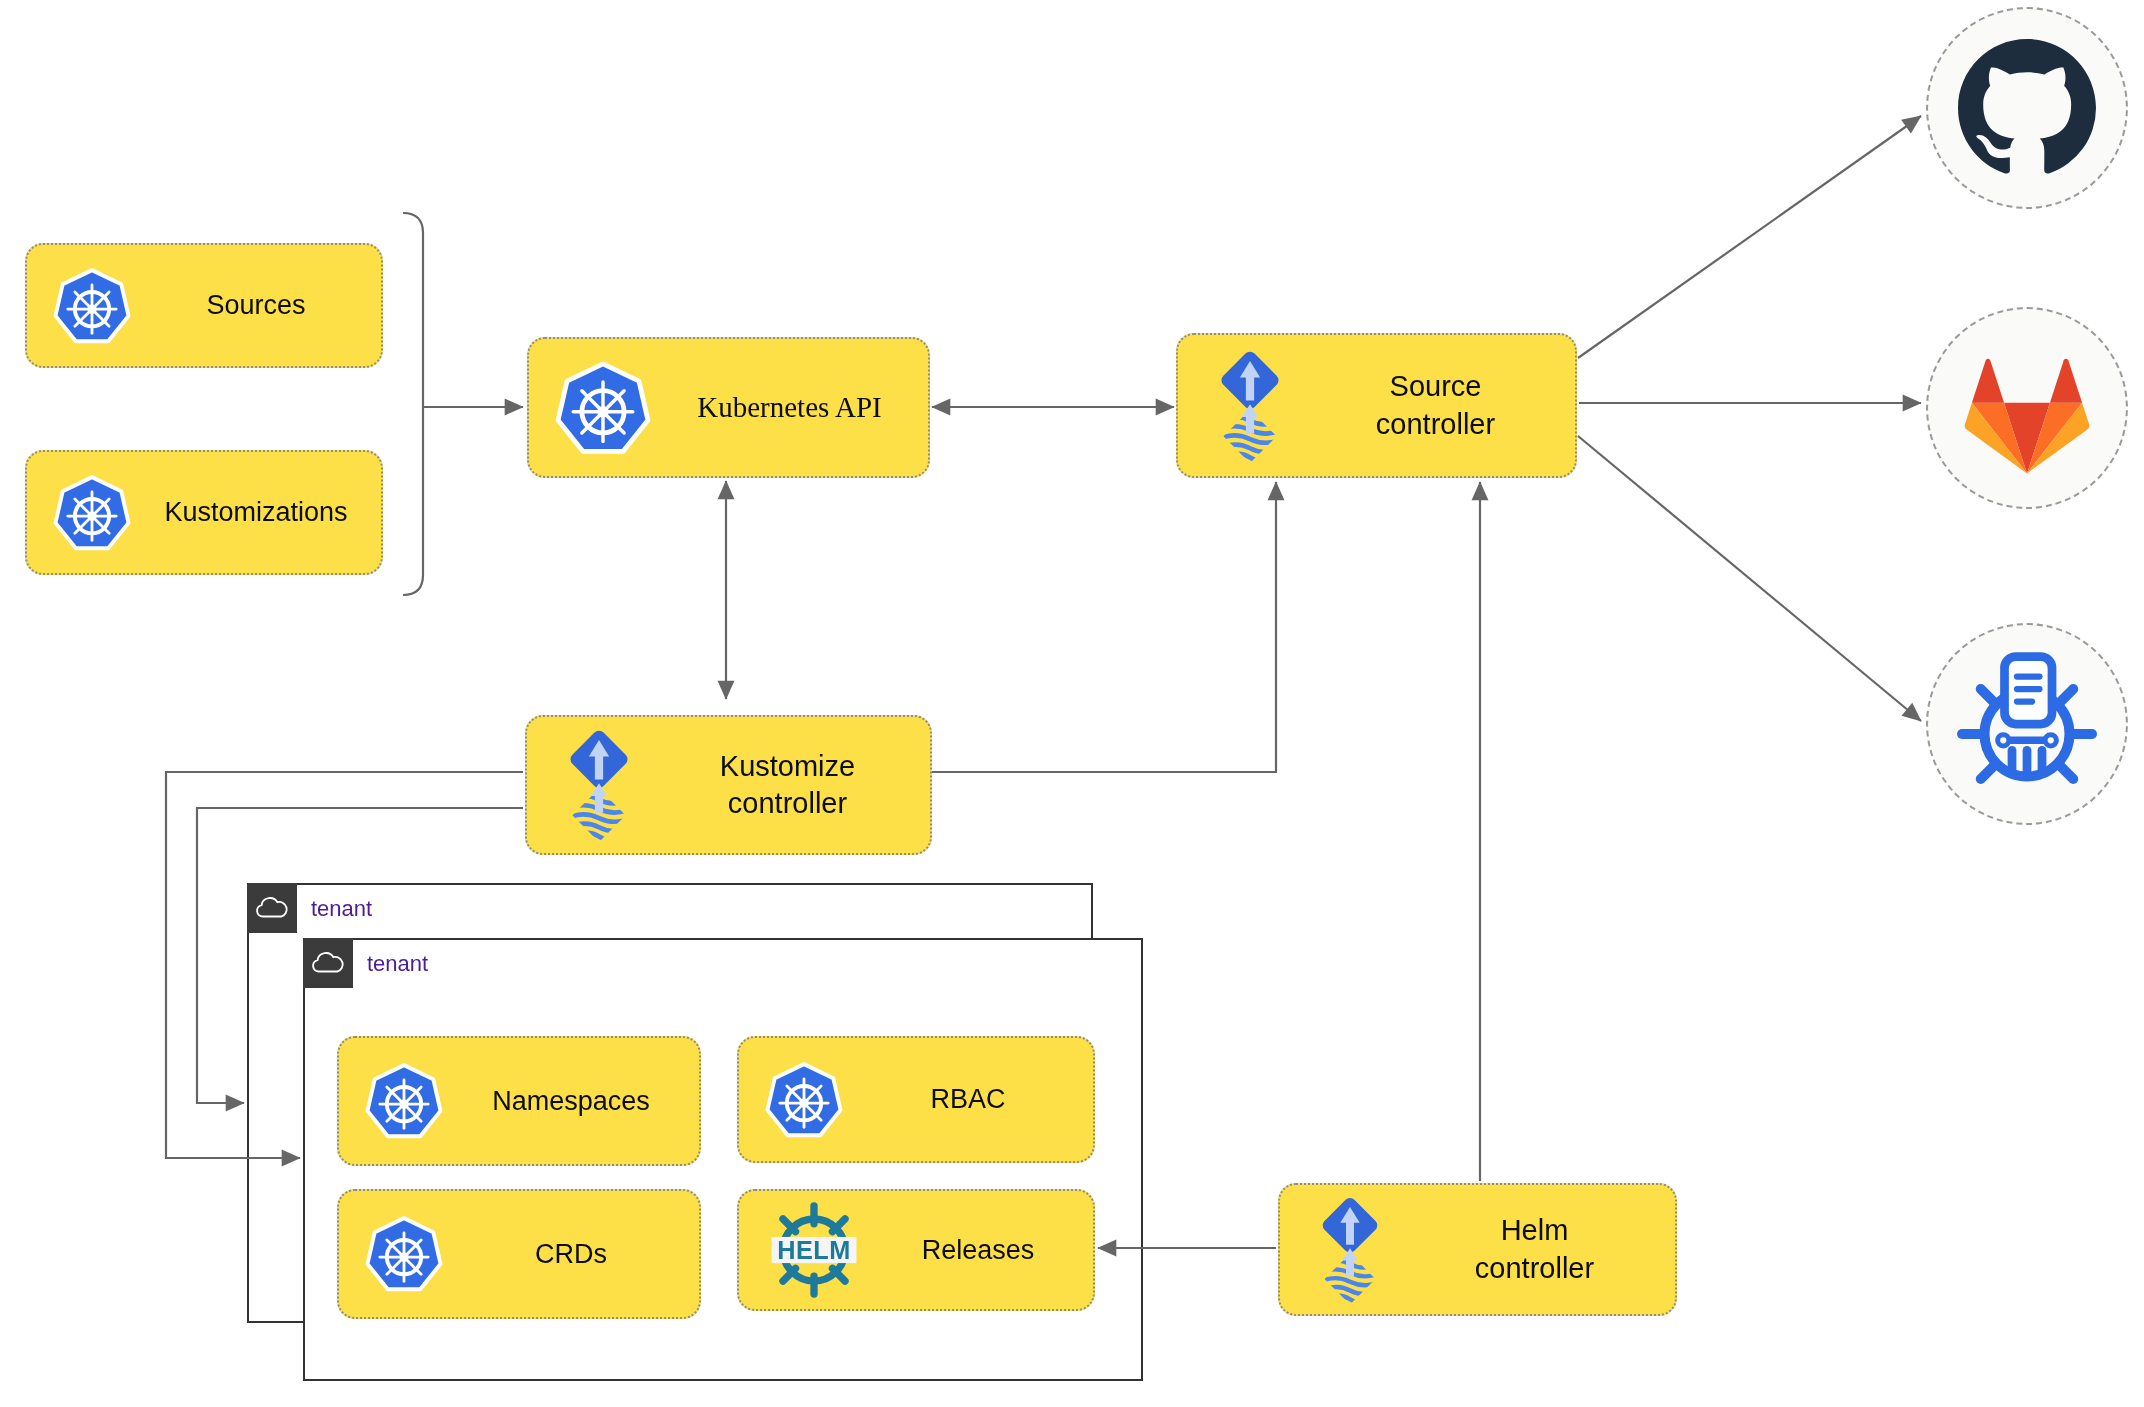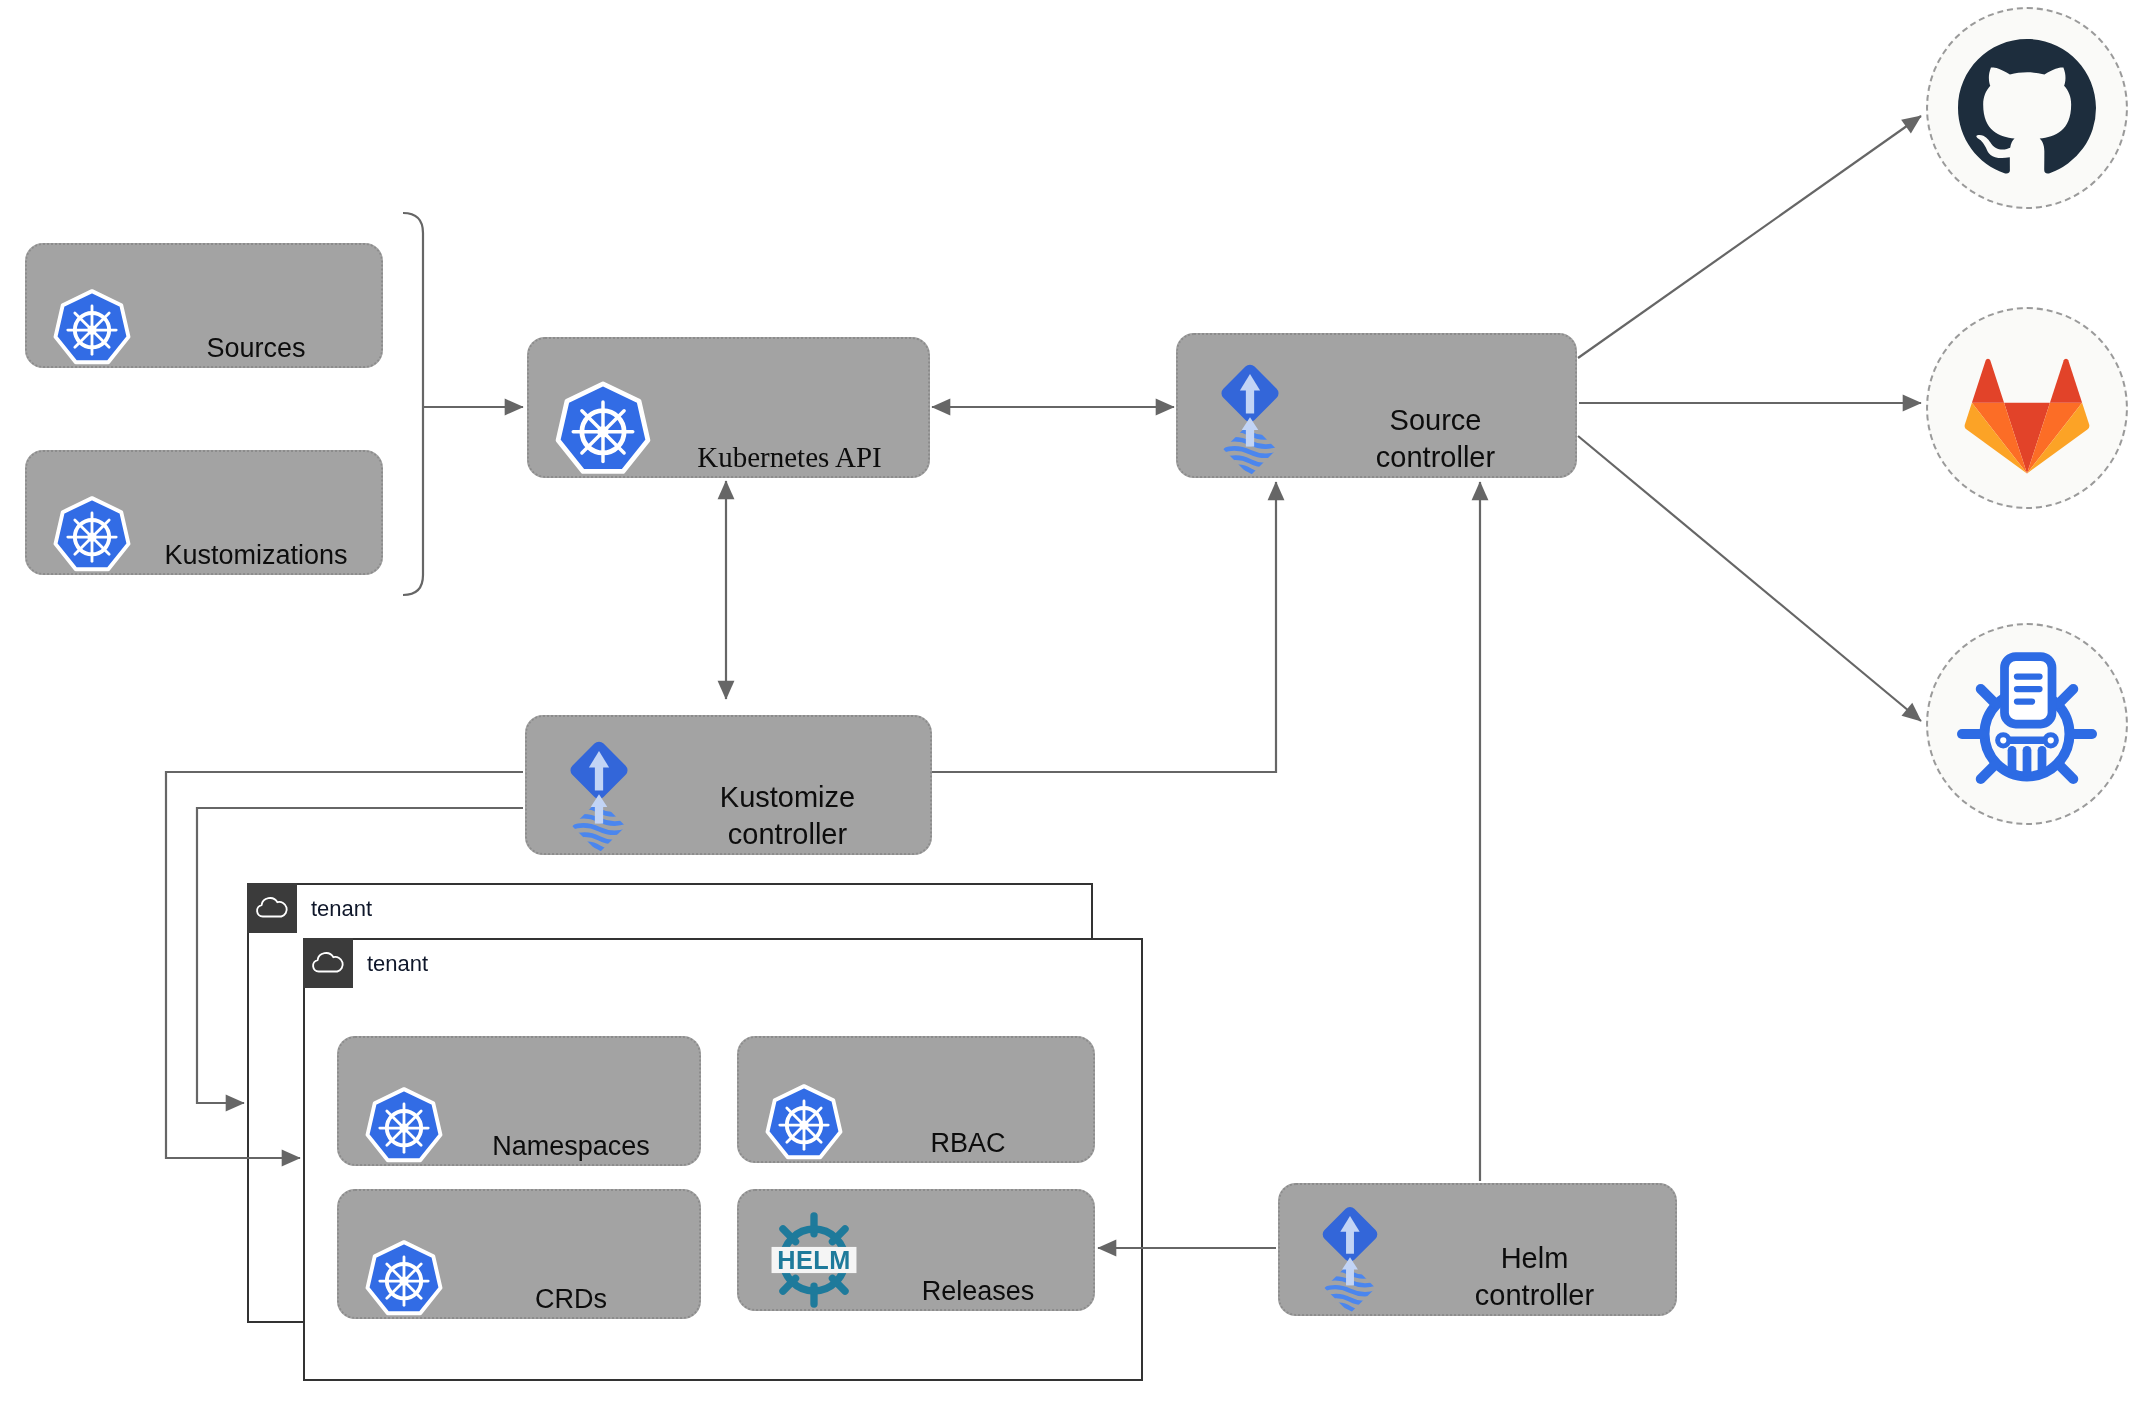--- a/index.html
+++ b/index.html
@@ -2,43 +2,43 @@
 <html><head>
 <meta charset="utf-8">
 <style>
   html,body{margin:0;padding:0;background:#ffffff;}
   .canvas{
     position:relative;width:2144px;height:1407px;background:#ffffff;overflow:hidden;
     font-family:"Liberation Sans", sans-serif;
   }
   
   .node{
-    position:absolute;box-sizing:border-box;background:#a3a3a3;
+    position:absolute;box-sizing:border-box;background:#fde047;
     border:2px dotted #8c8c8c;border-radius:18px;
-    display:flex;align-items:flex-end;
+    display:flex;align-items:center;
   }
   .icon-wrap{flex:0 0 auto;margin-left:26px;display:flex;align-items:center;}
   .node .label{
     flex:1;text-align:center;font-size:27px;color:#0d0d0d;
     padding:0 14px;line-height:1.28;
   }
   .node.big .label{font-size:29px;}
   .node.big .label .inner{display:inline-block;max-width:175px;}
   .node .label .wide{display:inline-block;max-width:260px;font-family:Liberation Serif, serif;}
   
   .tenant{
     position:absolute;box-sizing:border-box;background:#ffffff;
     border:2px solid #333333;
   }
   .tenant-header{
     position:absolute;left:-2px;top:-2px;width:50px;height:50px;
     background:#3b3b3b;display:flex;align-items:center;justify-content:center;
   }
   .tenant-label{
-    position:absolute;left:62px;top:11px;font-size:22px;color:#0f172a;
+    position:absolute;left:62px;top:11px;font-size:22px;color:#4c1d95;
   }
   
   .ext-circle{
     position:absolute;width:202px;height:202px;border-radius:50%;
     box-sizing:border-box;background:#fafaf8;border:2.5px dashed #9a9a9a;
     display:flex;align-items:center;justify-content:center;
   }
   .wires{position:absolute;left:0;top:0;z-index:50;pointer-events:none;}
   .defs-holder{position:absolute;width:0;height:0;overflow:hidden;}
 </style>

